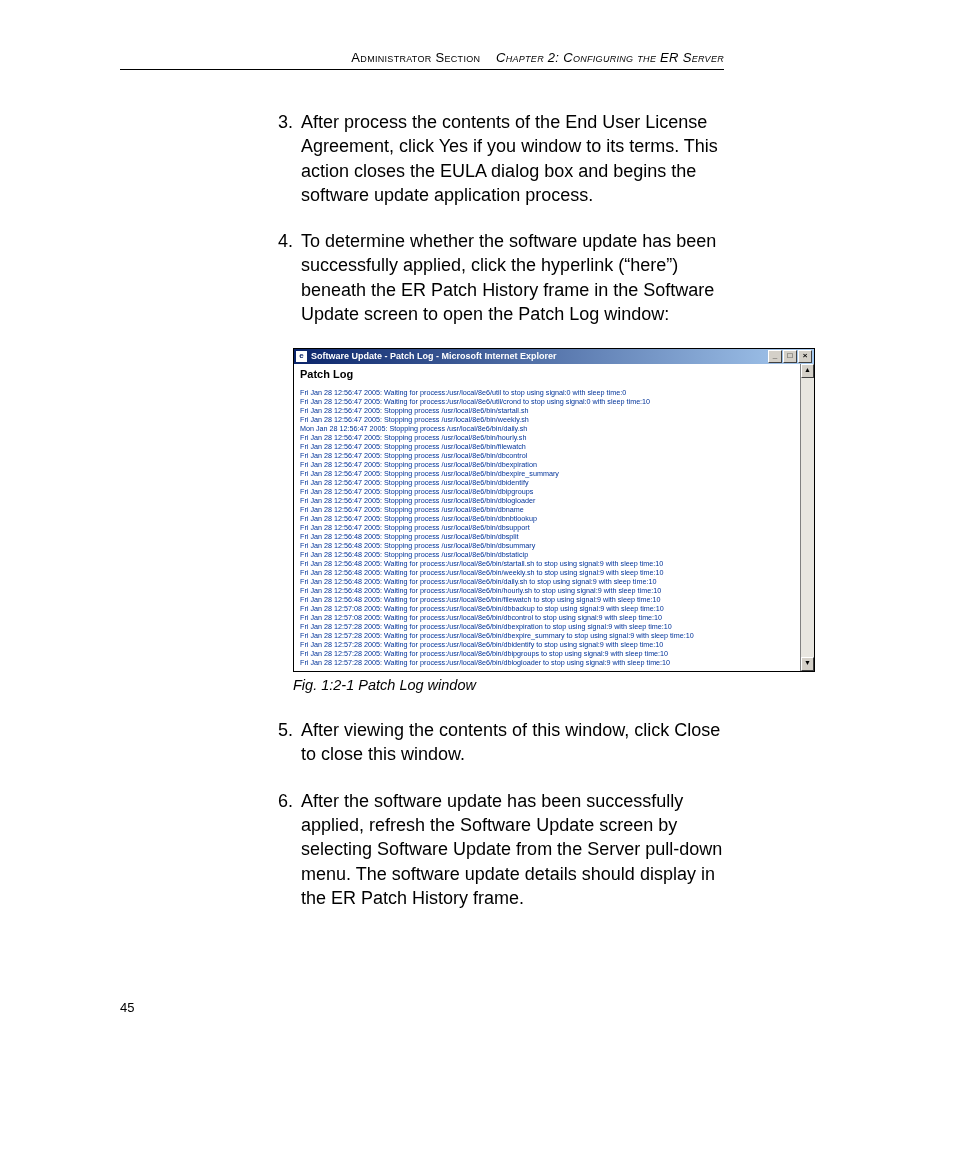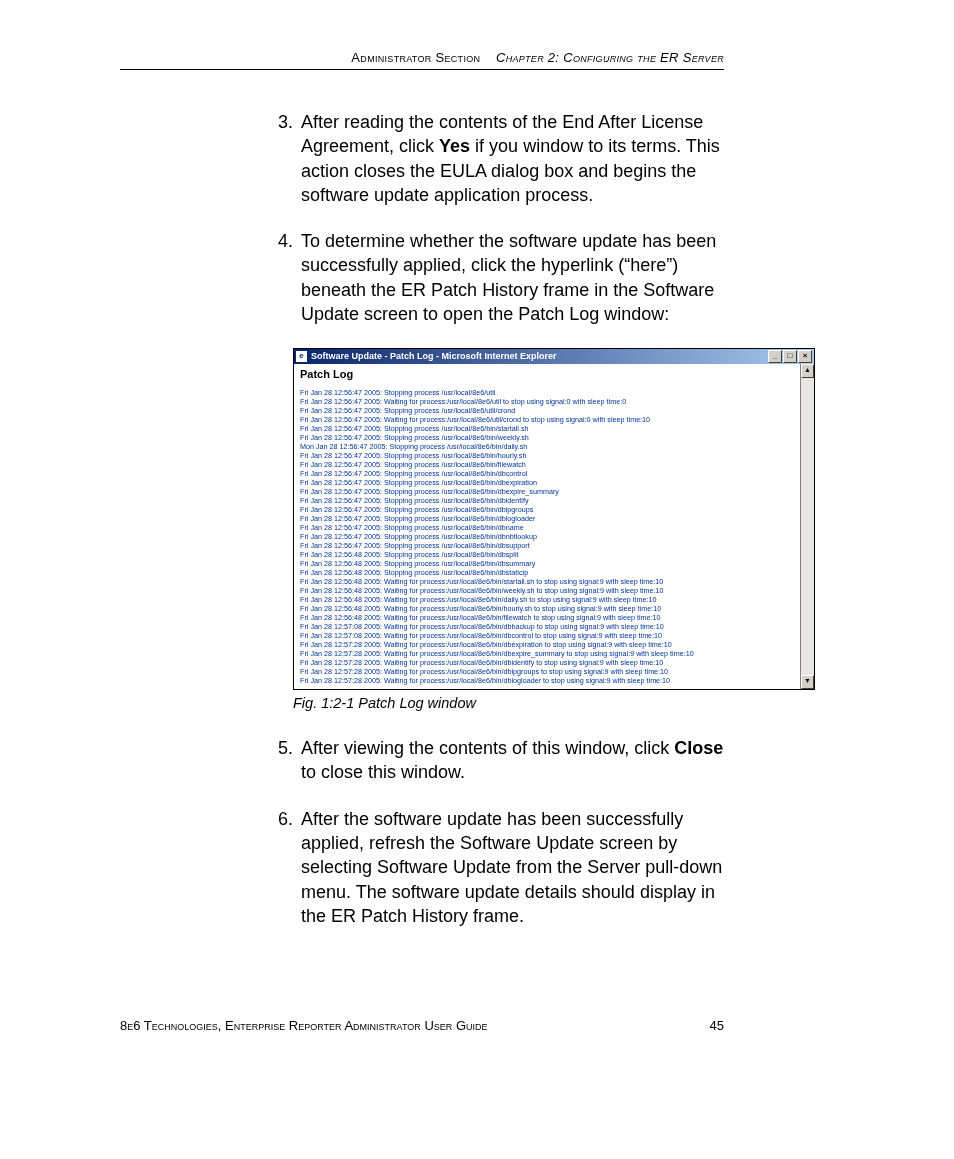--- a/index.html
+++ b/index.html
@@ -46,21 +46,21 @@
   }
   ol.steps > li .num {
     width: 28px;
     flex: 0 0 28px;
     text-align: right;
     padding-right: 8px;
   }
   ol.steps > li .txt {
     flex: 1;
   }
-  .bold { font-weight: bold; }
+  .bold { font-weight: normal; }
   .figure-wrap {
     margin: 6px 0 4px 28px;
   }
   .fig-caption {
     font-style: italic;
     font-size: 14.5px;
     margin: 4px 0 22px 28px;
   }
   
   .ie-window {
@@ -165,21 +165,21 @@
     &nbsp;&nbsp;
     <span class="sc" style="font-style:italic;">Chapter 2: Configuring the ER Server</span>
   </div>
   <hr class="hr">
 
   <div class="content">
     <ol class="steps">
       <li>
         <span class="num">3.</span>
         <span class="txt">
-          <span>After reading the contents of the End After License Agreement, click </span><span class="bold">Yes</span><span> if you window to its terms. This action closes the EULA dialog box and begins the software update application process.</span>
+          <span>After process the contents of the End User License Agreement, click </span><span class="bold">Yes</span><span> if you window to its terms. This action closes the EULA dialog box and begins the software update application process.</span>
         </span>
       </li>
       <li>
         <span class="num">4.</span>
         <span class="txt">To determine whether the software update has been successfully applied, click the hyperlink (“here”) beneath the ER Patch History frame in the Software Update screen to open the Patch Log window:</span>
       </li>
     </ol>
 
     <div class="figure-wrap">
       <div class="ie-window">
@@ -188,23 +188,21 @@
           <span>Software Update - Patch Log - Microsoft Internet Explorer</span>
           <span class="spacer"></span>
           <span class="ie-btn">_</span>
           <span class="ie-btn">□</span>
           <span class="ie-btn">×</span>
         </div>
         <div class="ie-body">
           <div class="ie-content">
             <div class="patch-title">Patch Log</div>
             <div id="log-container">
-                <div class="log-line">Fri Jan 28 12:56:47 2005: Stopping process /usr/local/8e6/util</div>
                 <div class="log-line">Fri Jan 28 12:56:47 2005: Waiting for process:/usr/local/8e6/util to stop using signal:0 with sleep time:0</div>
-                <div class="log-line">Fri Jan 28 12:56:47 2005: Stopping process /usr/local/8e6/util/crond</div>
                 <div class="log-line">Fri Jan 28 12:56:47 2005: Waiting for process:/usr/local/8e6/util/crond to stop using signal:0 with sleep time:10</div>
                 <div class="log-line">Fri Jan 28 12:56:47 2005: Stopping process /usr/local/8e6/bin/startall.sh</div>
                 <div class="log-line">Fri Jan 28 12:56:47 2005: Stopping process /usr/local/8e6/bin/weekly.sh</div>
                 <div class="log-line">Mon Jan 28 12:56:47 2005: Stopping process /usr/local/8e6/bin/daily.sh</div>
                 <div class="log-line">Fri Jan 28 12:56:47 2005: Stopping process /usr/local/8e6/bin/hourly.sh</div>
                 <div class="log-line">Fri Jan 28 12:56:47 2005: Stopping process /usr/local/8e6/bin/filewatch</div>
                 <div class="log-line">Fri Jan 28 12:56:47 2005: Stopping process /usr/local/8e6/bin/dbcontrol</div>
                 <div class="log-line">Fri Jan 28 12:56:47 2005: Stopping process /usr/local/8e6/bin/dbexpiration</div>
                 <div class="log-line">Fri Jan 28 12:56:47 2005: Stopping process /usr/local/8e6/bin/dbexpire_summary</div>
                 <div class="log-line">Fri Jan 28 12:56:47 2005: Stopping process /usr/local/8e6/bin/dbidentify</div>
@@ -248,16 +246,15 @@
         </span>
       </li>
       <li>
         <span class="num">6.</span>
         <span class="txt">After the software update has been successfully applied, refresh the Software Update screen by selecting Software Update from the Server pull-down menu. The software update details should display in the ER Patch History frame.</span>
       </li>
     </ol>
   </div>
 
   <div class="footer">
-    <span class="sc">8e6 Technologies, Enterprise Reporter Administrator User Guide</span>
     <span>45</span>
   </div>
 </div>
 
 </body></html>

